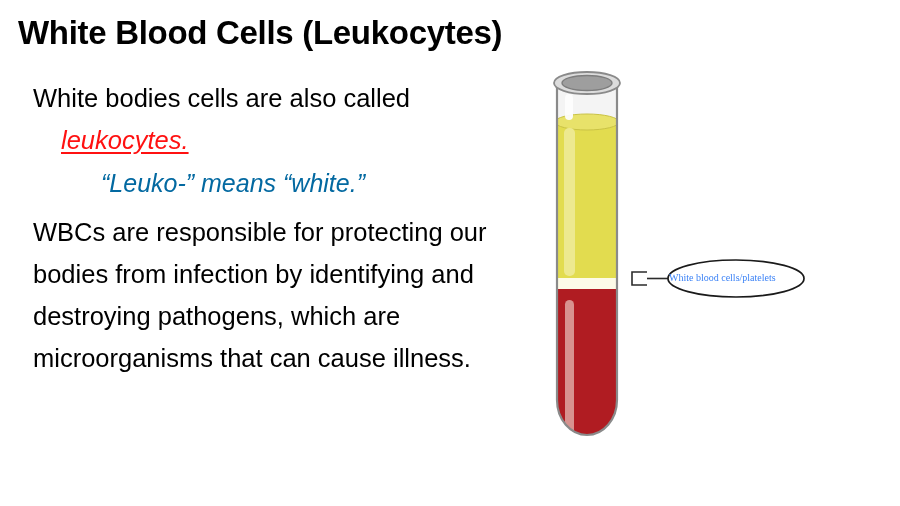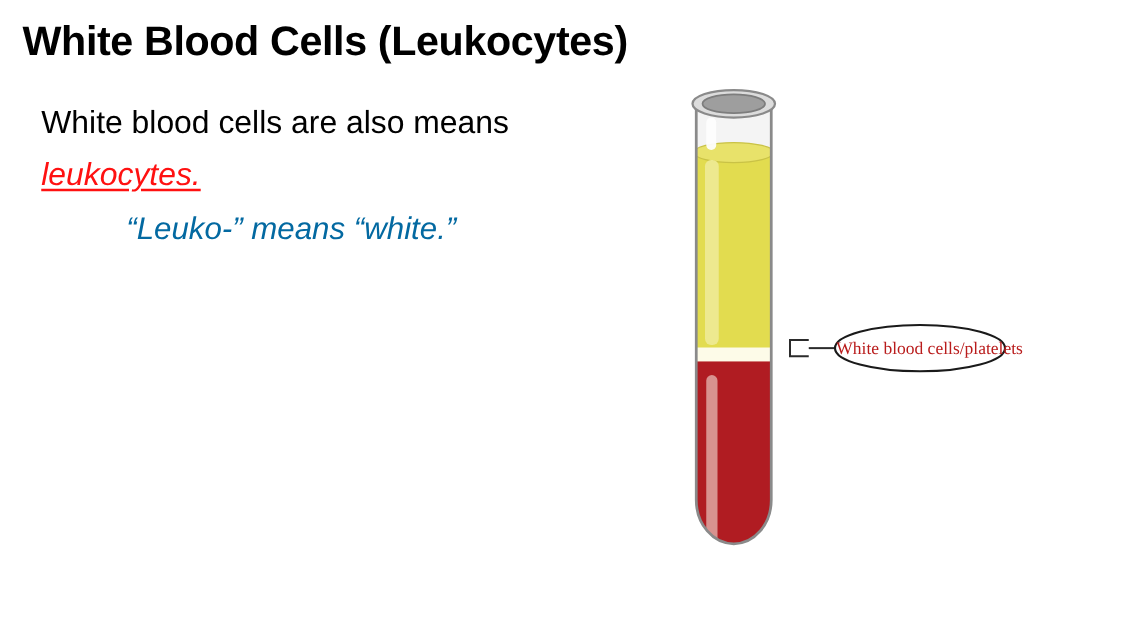--- a/index.html
+++ b/index.html
@@ -23,56 +23,57 @@
 
   
   #body-text{position:absolute;left:33px;top:77px;width:470px;}
   .para{font-size:25.5px;color:#000;line-height:42px;white-space:nowrap;}
   .para.wrap{white-space:normal;line-height:42px;}
   .emph-red{
     color:#ff1111;font-style:italic;font-weight:normal;
     text-decoration:underline;text-decoration-thickness:2px;
     text-underline-offset:3px;
   }
-  #leuko-line{margin-top:0px;}
+  #leuko-line{margin-top:0px;margin-left:28px;}
   #blue-line{
     color:#0369a1;font-style:italic;font-size:25px;
     margin-left:68px;margin-top:8px;white-space:nowrap;
   }
   #wbc-para{margin-top:13px;font-size:25.5px;line-height:42px;color:#000;width:460px;}
 
   
   #tube-wrap{position:absolute;left:540px;top:60px;width:360px;height:400px;}
   #tube-svg{display:block;}
 
   
   #callout-text{
     position:absolute;left:669px;top:272px;
     font-family:"Liberation Serif", serif;
-    font-size:14px;color:#b91c1c;white-space:nowrap;
+    font-size:10px;color:#3b82f6;white-space:nowrap;
     letter-spacing:0px;
   }
 </style>
 </head>
 <body>
 
 <div id="slide">
 
   <div id="title">White Blood Cells (Leukocytes)</div>
 
   <div id="body-text">
 
-    <div class="para">White blood cells are also means</div>
+    <div class="para">White bodies cells are also called</div>
 
     <div class="para" id="leuko-line">
       <span class="emph-red">leukocytes.</span>
     </div>
 
     <div id="blue-line">“Leuko-”  means “white.”</div>
 
+    <div id="wbc-para" class="para wrap">WBCs are responsible for protecting our bodies from infection by identifying and destroying pathogens, which are microorganisms that can cause illness.</div>
   </div>
 
   <div id="tube-wrap">
     <svg id="tube-svg" width="360" height="400" viewBox="0 0 360 400">
 
       <defs>
         <clipPath id="tubeClip">
           <path d="M17,28 L77,28 L77,340 A30,35 0 0 1 17,340 Z"></path>
         </clipPath>
       </defs>

